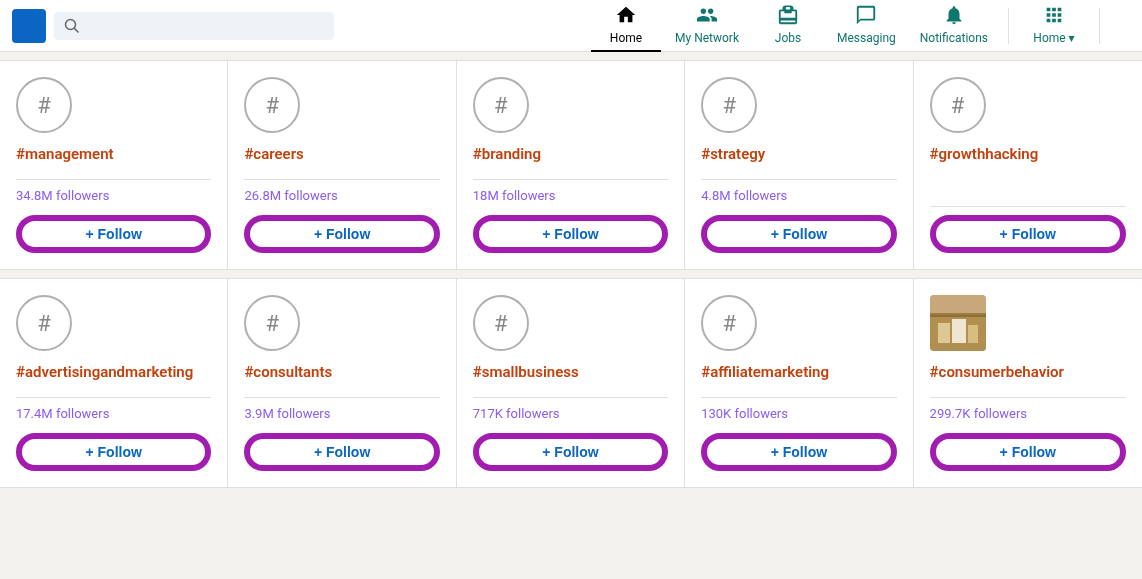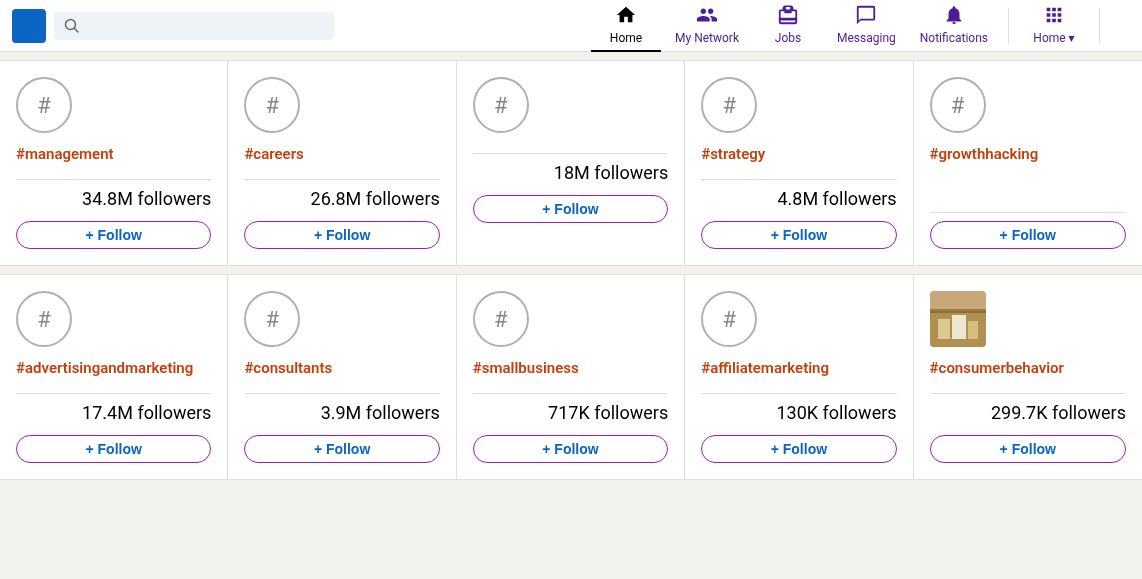--- a/index.html
+++ b/index.html
@@ -65,21 +65,21 @@
       display: flex;
       flex-direction: column;
       align-items: center;
       padding: 0 10px;
       height: 52px;
       justify-content: center;
       cursor: pointer;
       border-bottom: 2px solid transparent;
       min-width: 70px;
       text-decoration: none;
-      color: #4c1d95;
+      color: #0f766e;
     }
     .nav-item.active {
       color: #000;
       border-bottom: 2px solid #000;
     }
     .nav-item-icon {
       font-size: 20px;
       line-height: 1;
     }
     .nav-item-label {
@@ -171,31 +171,30 @@
       color: #c2410c;
       margin-bottom: 8px;
       flex: 1;
     }
     .hashtag-separator {
       border: none;
       border-top: 1px solid #e0dfdc;
       margin: 8px 0;
     }
     .hashtag-followers {
-      font-size: 18px;
-      color: #000000;
+      font-size: 13px;
+      color: #8b5cf6;
       margin-bottom: 12px;
-      text-align: right;
     }
     .follow-btn {
       display: flex;
       align-items: center;
       justify-content: center;
       gap: 4px;
-      border: 1px solid #a21caf;
+      border: 6px solid #a21caf;
       border-radius: 20px;
       padding: 5px 16px;
       font-size: 14px;
       font-weight: 600;
       color: #0a66c2;
       cursor: pointer;
       background: transparent;
       width: 100%;
     }
   </style>
@@ -297,20 +296,21 @@
         </div>
         <div class="hashtag-name">#careers</div>
         <hr class="hashtag-separator">
         <div class="hashtag-followers">26.8M followers</div>
         <button class="follow-btn">+ Follow</button>
       </div>
       <div class="hashtag-card">
         <div class="hashtag-icon">
           <span>#</span>
         </div>
+        <div class="hashtag-name">#branding</div>
         <hr class="hashtag-separator">
         <div class="hashtag-followers">18M followers</div>
         <button class="follow-btn">+ Follow</button>
       </div>
       <div class="hashtag-card">
         <div class="hashtag-icon">
           <span>#</span>
         </div>
         <div class="hashtag-name">#strategy</div>
         <hr class="hashtag-separator">

